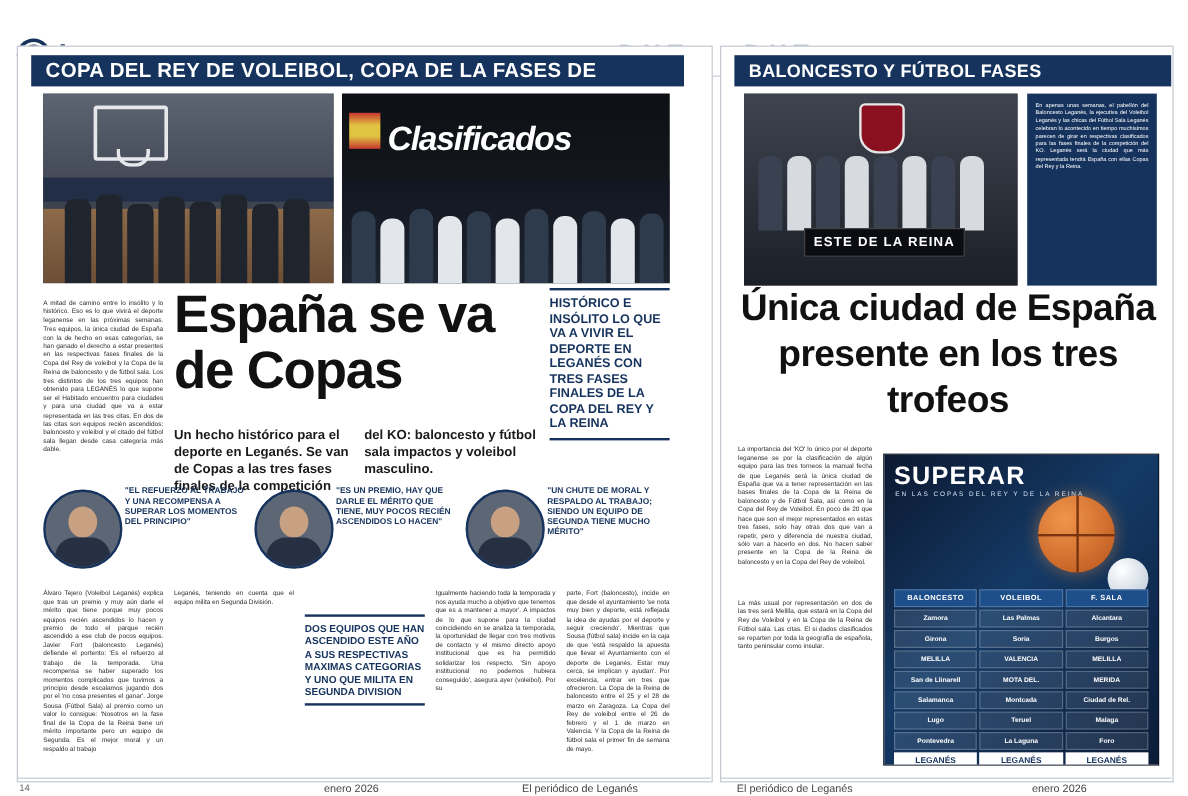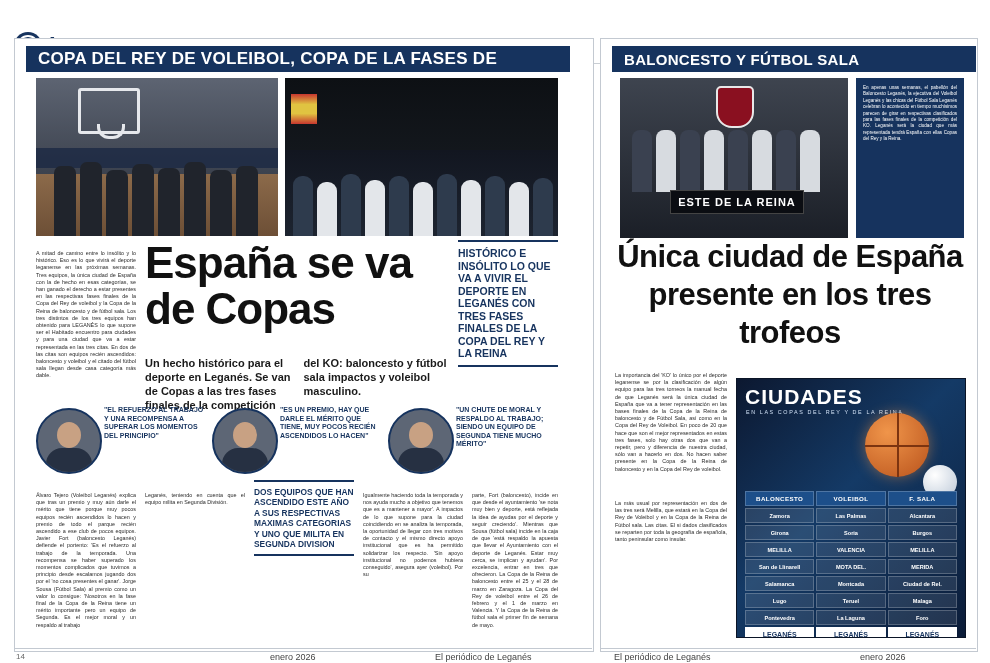--- a/index.html
+++ b/index.html
@@ -143,21 +143,21 @@
   .qtext{
     position:absolute;left:68px;top:2px;width:100px;
     font-size:7px;line-height:8.6px;font-weight:bold;color:#16335e;
   }
 
   
   .pullbox{
     position:absolute;font-size:8.4px;line-height:10.4px;font-weight:bold;color:#16335e;
     border-top:2px solid #16335e;border-bottom:2px solid #16335e;padding:5px 0;
   }
-  .pb1{left:254px;top:480px;width:100px;}
+  .pb1{left:254px;top:512px;width:100px;}
 
   
   .bluebox{
     position:absolute;left:856px;top:78px;width:108px;height:160px;
     background:#16335e;color:#ffffff;font-size:4.6px;line-height:6.4px;
     padding:7px;box-sizing:border-box;text-align:justify;
   }
 
   
   .ciudades{
@@ -217,40 +217,41 @@
   </div>
   <div class="dxt-left">DXT</div>
   <div class="dxt-right">DXT</div>
   <div class="masthead-rule"></div>
 </div>
 
 <div class="page page-left"></div>
 <div class="page page-right"></div>
 
 <div class="banner banner-left">COPA DEL REY DE VOLEIBOL, COPA DE LA FASES DE</div>
-<div class="banner banner-right">BALONCESTO Y FÚTBOL SALA</div>
+<div class="banner banner-right">BALONCESTO Y FÚTBOL FASES</div>
 
 <div class="photo ph1">
   <div class="court-wall"></div>
   <div class="court-floor"></div>
   <div class="hoop"></div>
   <div class="banner-strip"></div>
   <div class="ppl" style="left:18px;width:22px;height:70px;"></div>
   <div class="ppl" style="left:44px;width:22px;height:74px;"></div>
   <div class="ppl" style="left:70px;width:22px;height:66px;"></div>
   <div class="ppl" style="left:96px;width:22px;height:72px;"></div>
   <div class="ppl" style="left:122px;width:22px;height:68px;"></div>
   <div class="ppl" style="left:148px;width:22px;height:74px;"></div>
   <div class="ppl" style="left:174px;width:22px;height:66px;"></div>
   <div class="ppl" style="left:200px;width:22px;height:70px;"></div>
 </div>
 
 <div class="photo ph2">
   <div class="stage-bg"></div>
   <div class="flag"></div>
+  <div class="bigtext">Clasificados</div>
   <div class="group">
     <div class="pers" style="left:8px;height:60px;"></div>
     <div class="pers k" style="left:32px;height:54px;"></div>
     <div class="pers" style="left:56px;height:62px;"></div>
     <div class="pers k" style="left:80px;height:56px;"></div>
     <div class="pers" style="left:104px;height:60px;"></div>
     <div class="pers k" style="left:128px;height:54px;"></div>
     <div class="pers" style="left:152px;height:62px;"></div>
     <div class="pers k" style="left:176px;height:56px;"></div>
     <div class="pers" style="left:200px;height:60px;"></div>
@@ -341,21 +342,21 @@
   <div class="qcell c">
     <div class="qportrait">
       <div class="head"></div>
       <div class="body"></div>
     </div>
     <div class="qtext">"UN CHUTE DE MORAL Y RESPALDO AL TRABAJO; SIENDO UN EQUIPO DE SEGUNDA TIENE MUCHO MÉRITO"</div>
   </div>
 </div>
 
 <div class="ciudades">
-  <div class="title">CIUDADES</div>
+  <div class="title">SUPERAR</div>
   <div class="sub">EN LAS COPAS DEL REY Y DE LA REINA</div>
   <div class="ball"></div>
   <div class="vball"></div>
   <div class="ctable">
     <div class="row head">
       <div class="cell">BALONCESTO</div>
       <div class="cell">VOLEIBOL</div>
       <div class="cell">F. SALA</div>
     </div>
     <div class="row">

